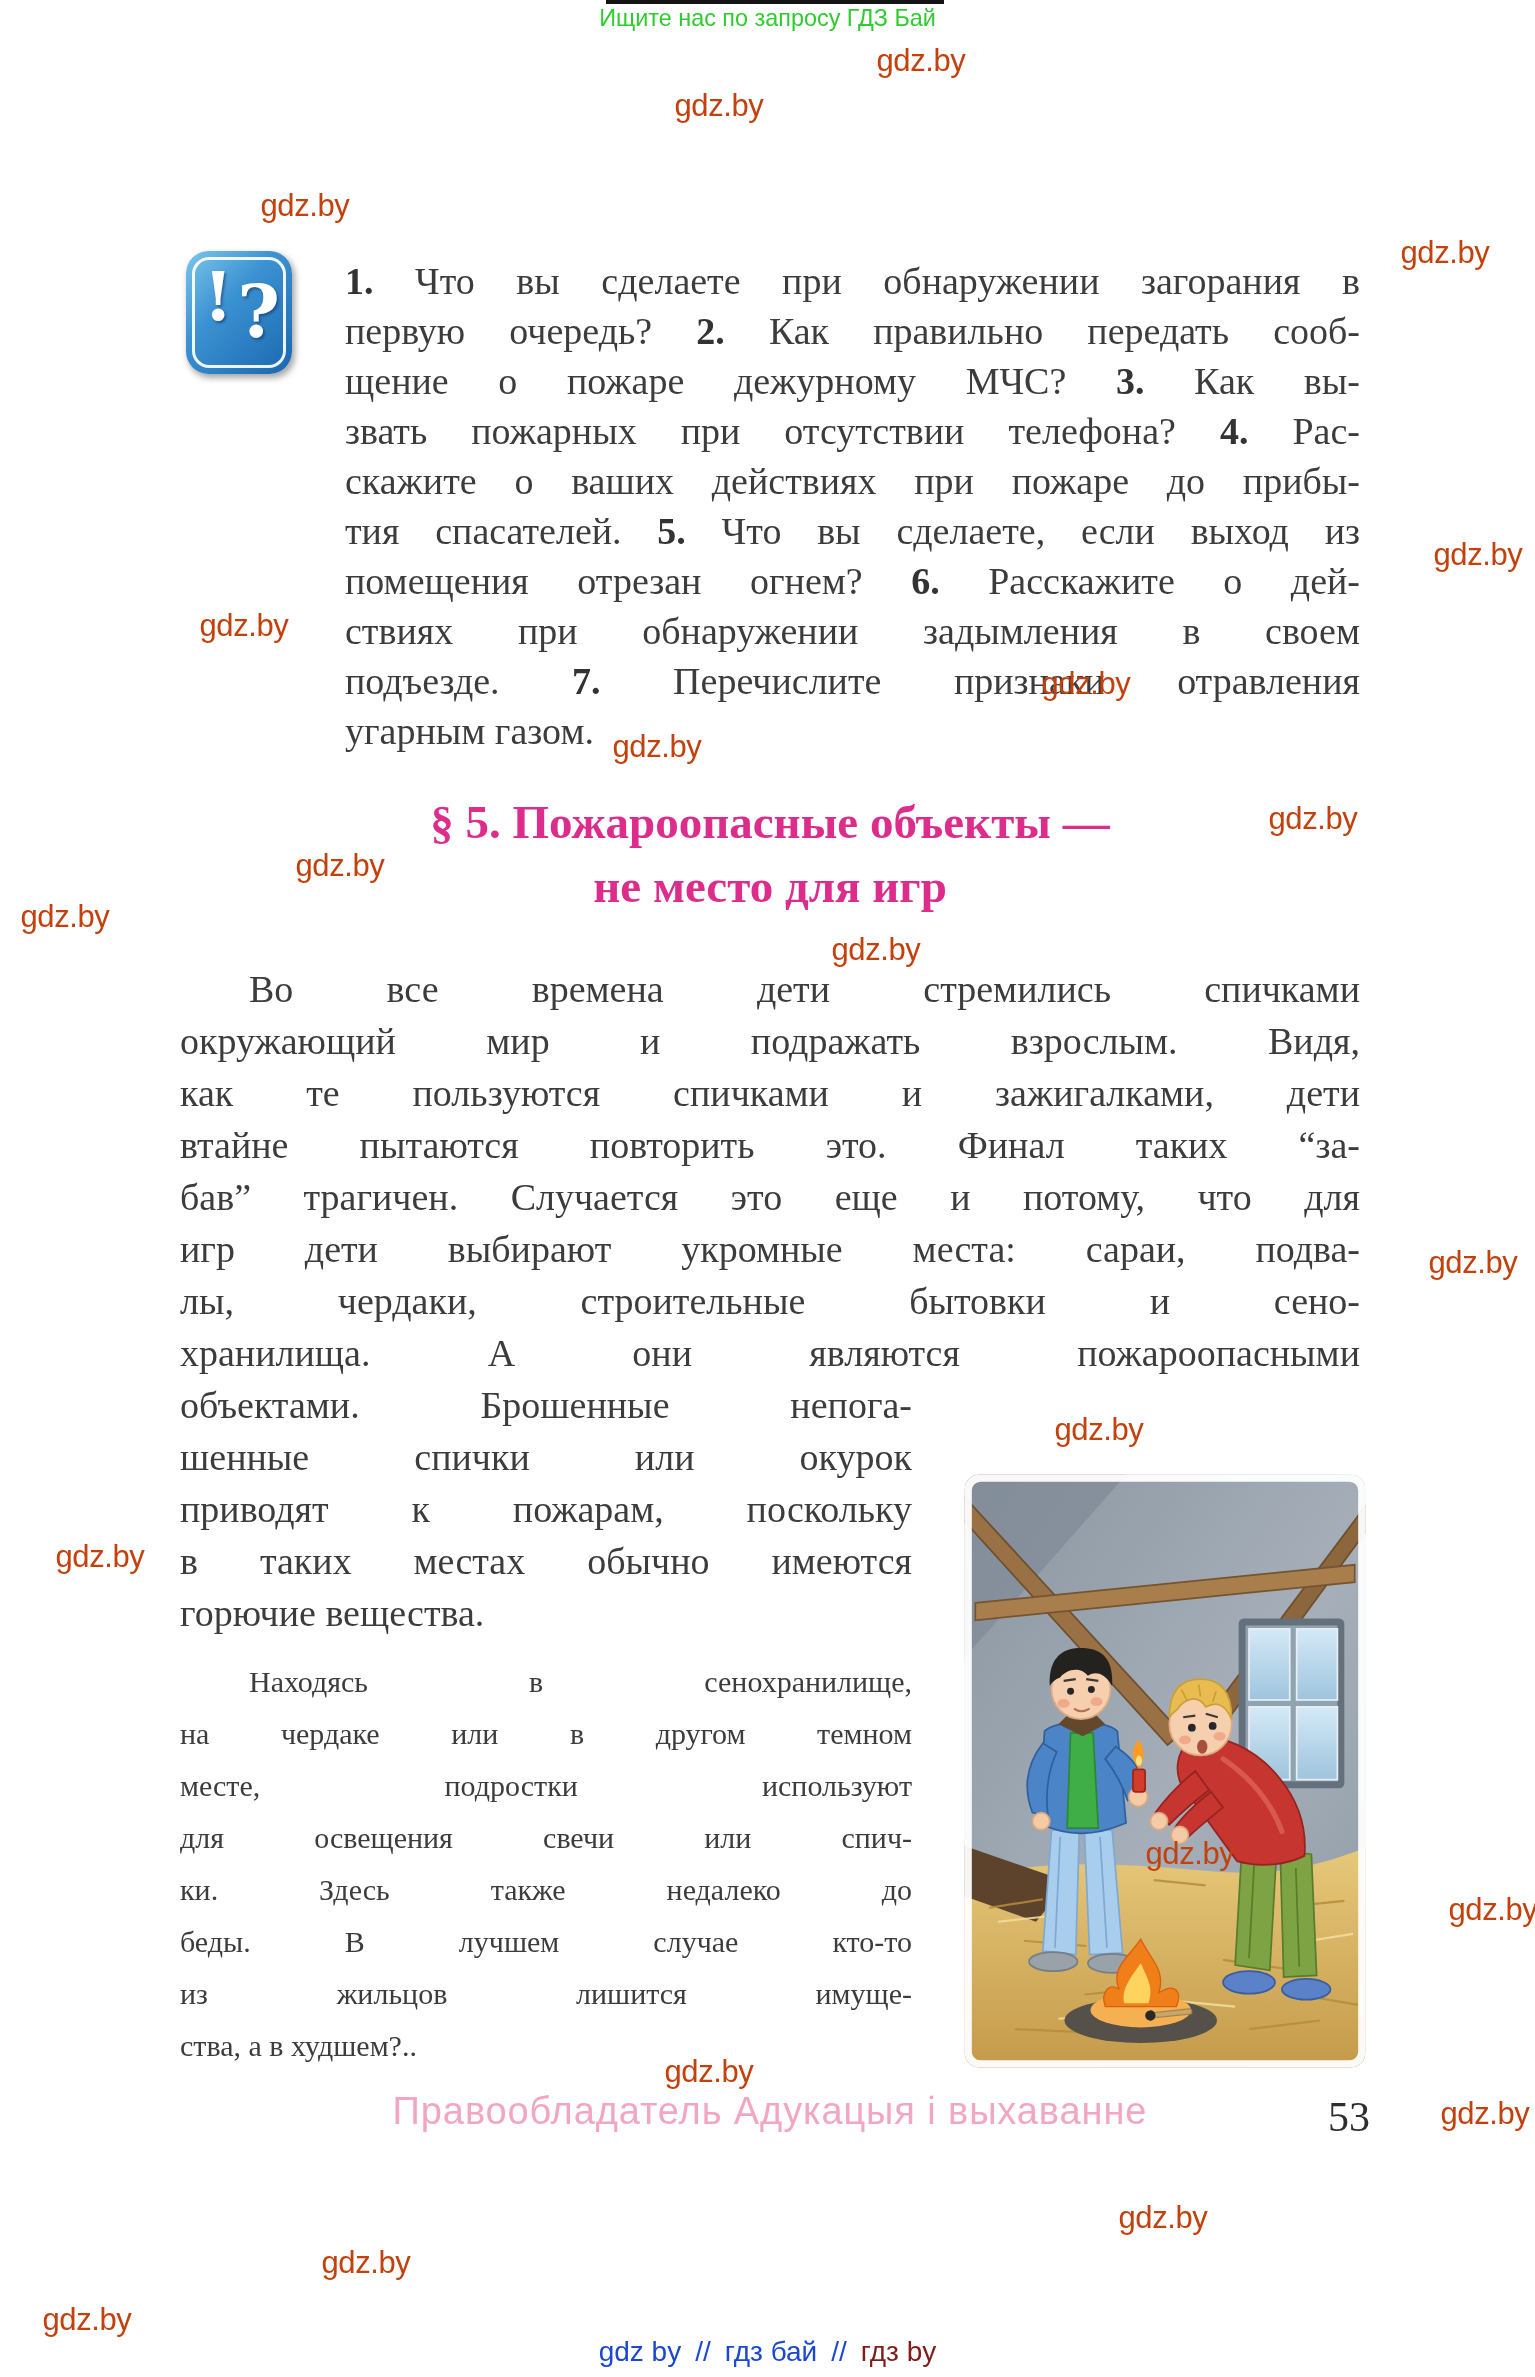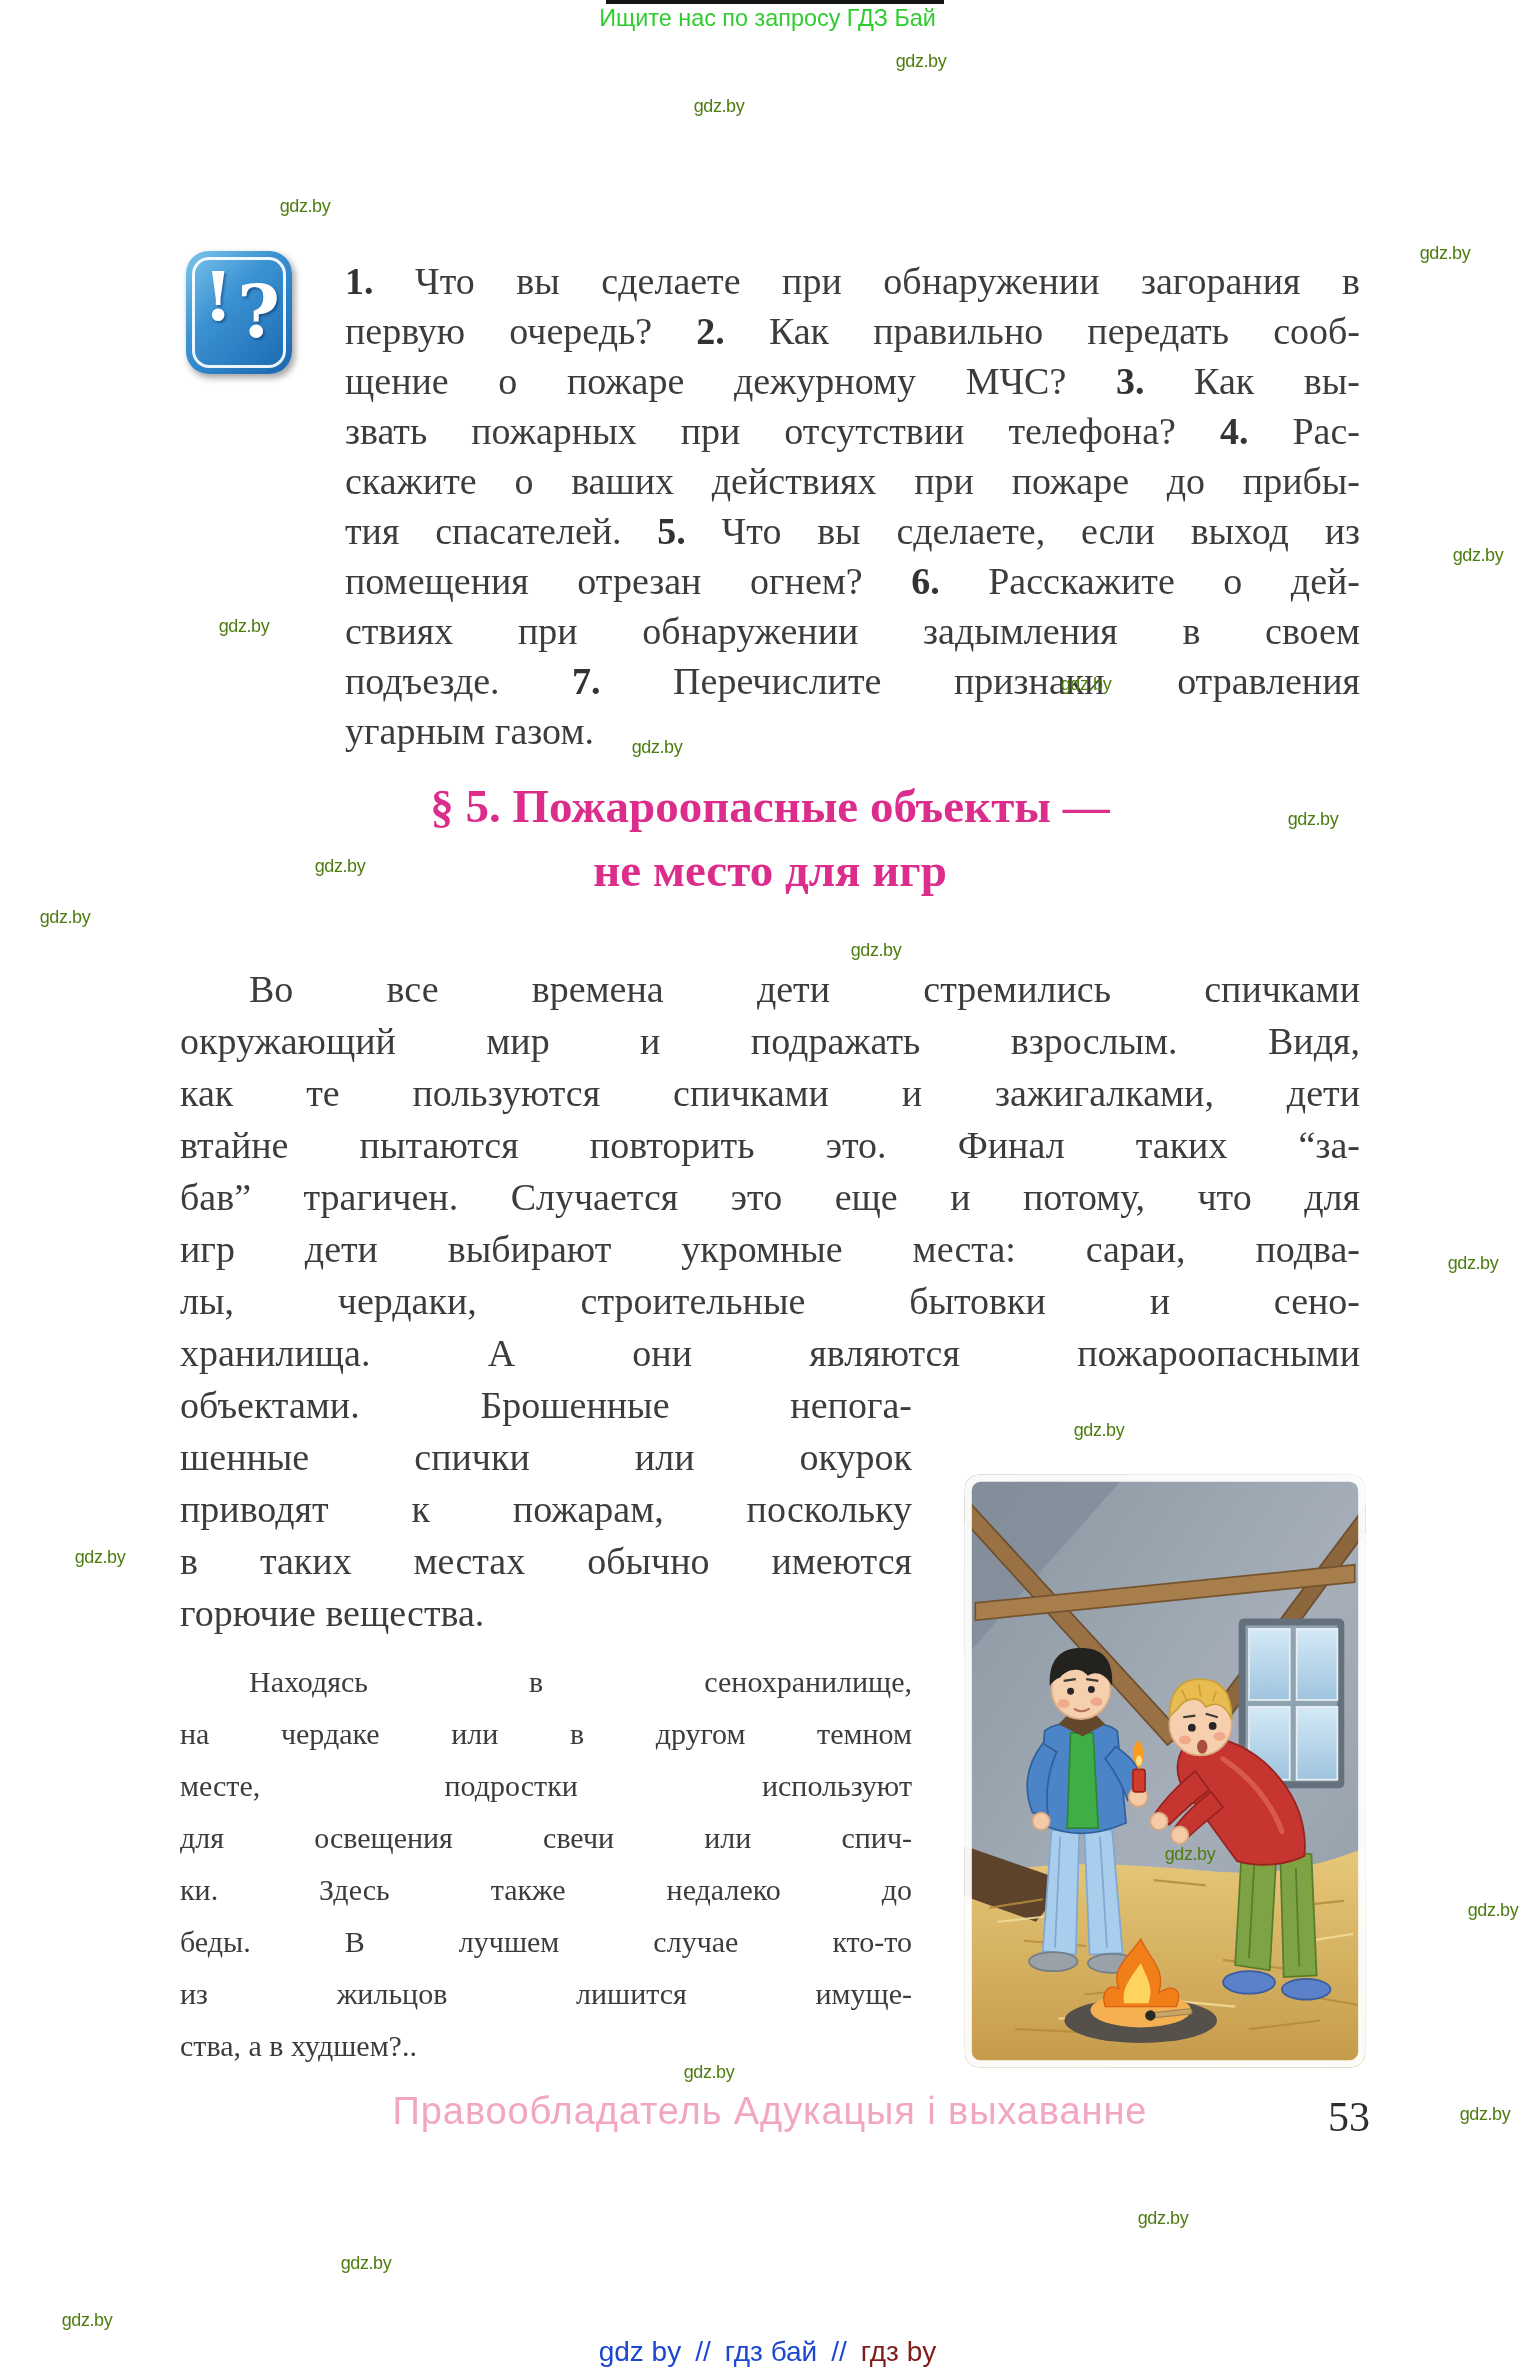--- a/index.html
+++ b/index.html
@@ -16,21 +16,21 @@
     position:absolute;left:0;top:5.2px;width:100%;
     text-align:center;
     font-family:"Liberation Sans","DejaVu Sans",sans-serif;
     font-size:23.4px;line-height:26px;
   }
   
   .wm{
     position:absolute;
     transform:translate(-50%,-50%);
     font-family:"Liberation Sans","DejaVu Sans",sans-serif;
-    font-size:18px;color:#4d7c0f;white-space:nowrap;
+    font-size:31px;color:#c2410c;white-space:nowrap;
     letter-spacing:-0.4px;
     text-align:center;
   }
   .wm-layer{position:absolute;left:0;top:0;width:100%;height:100%;z-index:30;pointer-events:none;}
 
   
   .qicon{
     position:absolute;left:186px;top:251px;width:106px;height:123px;
     border-radius:22.5px;
     background:linear-gradient(135deg,#7cc6ec 0%,#3b92d2 40%,#1a67af 100%);
@@ -50,21 +50,21 @@
 
   
   .tblock{position:absolute;margin-top:12px;}
   .tline{text-align:justify;text-align-last:justify;}
   .tlast{text-align-last:left;}
   .tindent{text-indent:69px;}
   .bnum{font-weight:bold;color:#333333;}
 
   .q-block{left:345px;top:244px;width:1015px;font-size:38px;line-height:50px;}
   .heading{
-    left:180px;top:762px;width:1180px;
+    left:180px;top:778px;width:1180px;
     text-align:center;font-weight:bold;font-size:47px;line-height:64px;
     z-index:4;
   }
   .para1-wide{left:180px;top:951px;width:1180px;font-size:38px;line-height:52px;}
   .para1-narrow{left:180px;top:1367px;width:732px;font-size:38px;line-height:52px;}
   .para2{left:180px;top:1644px;width:732px;font-size:30px;line-height:52px;}
 
   .illustration{
     position:absolute;left:963px;top:1473px;width:404px;height:596px;
     z-index:2;

